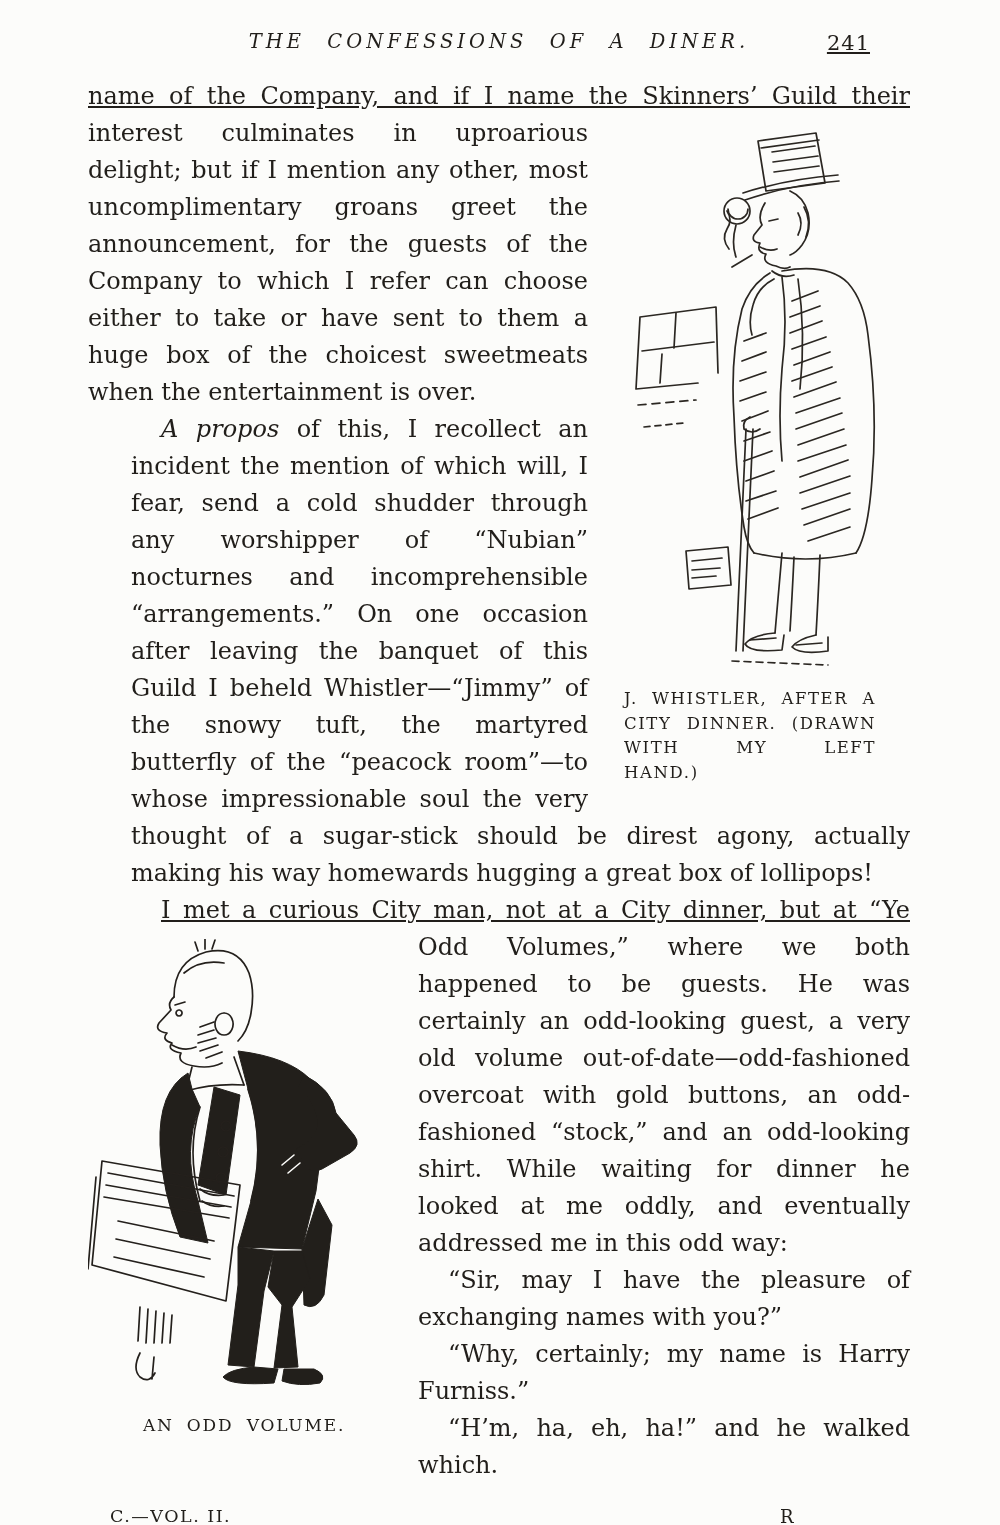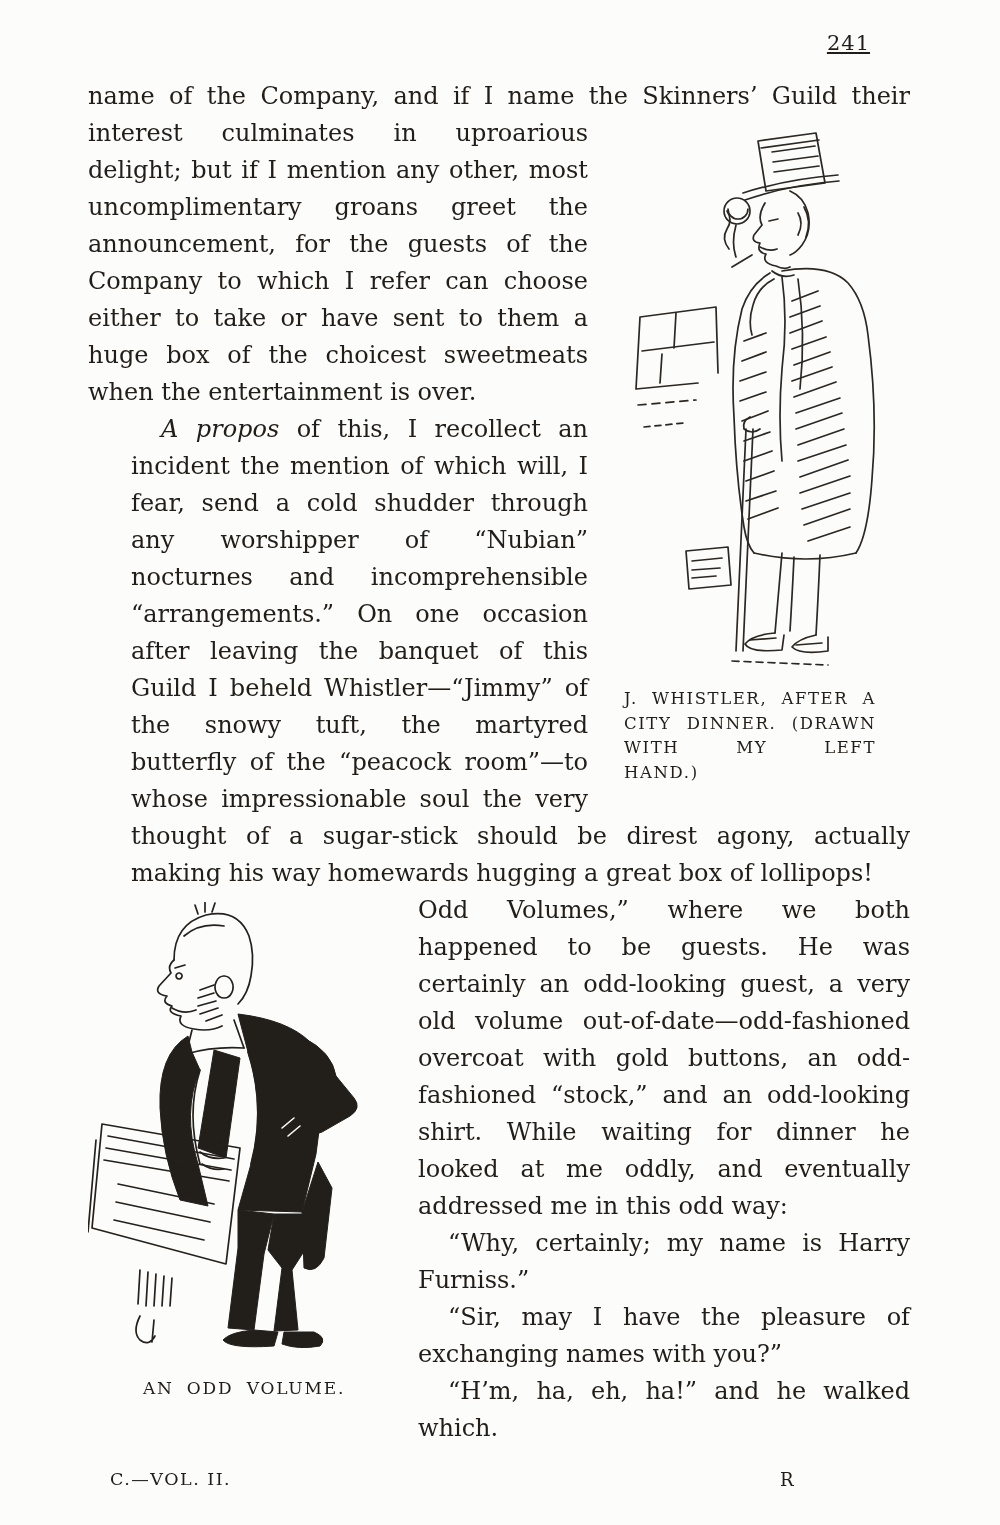--- a/index.html
+++ b/index.html
@@ -17,21 +17,21 @@
   }
   .header .pagenum { position:absolute; right:40px; top:1px; font-size:21px; letter-spacing:1px;text-decoration:underline; }
 
   
   .content {
     position:absolute; left:88px; top:78px; width:822px;
     font-size:24px; line-height:37px; text-align:justify;
   }
   .content p { margin:0; }
   p.indent { text-indent:30px;margin-left:43px; }
-  p.lead-line { text-align:justify; text-align-last:justify; }
+  p.lead-line { text-align:justify; text-align-last:justify;text-decoration:underline; }
 
   
   figure { margin:0; padding:0; }
   .fig-right { float:right; width:300px; margin:6px 0 6px 22px; }
   .fig-right svg { display:block; margin-left:auto; width:278px; height:552px; }
   .fig-right figcaption {
     width:252px; margin:14px 0 0 14px;
     font-size:16.5px; line-height:24.5px;
     letter-spacing:1.6px; word-spacing:7px;
     text-align:justify;
@@ -47,20 +47,21 @@
   .footer { clear:both; position:relative; padding-top:14px; height:46px; font-size:17.5px; }
   .footer .vol { position:absolute; left:22px; letter-spacing:1.5px; }
   .footer .sig { position:absolute; left:692px; font-size:18px; }
 </style>
 </head>
 <body>
 
 <div class="page">
 
   <div class="header">
+    <div class="title">THE CONFESSIONS OF A DINER.</div>
     <div class="pagenum">241</div>
   </div>
 
   <div class="content">
 
     <p class="lead-line">name of the Company, and if I name the Skinners’ Guild their</p>
 
     <figure class="fig-right">
       <svg viewBox="0 0 278 552">
         <g fill="none" stroke="#2b2722" stroke-width="1.7" stroke-linecap="round" stroke-linejoin="round">
@@ -115,20 +116,21 @@
           <path d="M60 440 l30 -3 M60 449 l28 -2 M60 457 l24 -2"></path>
         </g>
       </svg>
       <figcaption>J. WHISTLER, AFTER A CITY DINNER. (DRAWN WITH MY LEFT HAND.)</figcaption>
     </figure>
 
     <p>interest culminates in uproarious delight; but if I mention any other, most uncomplimentary groans greet the announcement, for the guests of the Company to which I refer can choose either to take or have sent to them a huge box of the choicest sweetmeats when the entertainment is over.</p>
 
     <p class="indent"><em>A propos</em><span> of this, I recollect an incident the mention of which will, I fear, send a cold shudder through any worshipper of “Nubian” nocturnes and incomprehensible “arrangements.” On one occasion after leaving the banquet of this Guild I beheld Whistler—“Jimmy” of the snowy tuft, the martyred butterfly of the “peacock room”—to whose impressionable soul the very thought of a sugar-stick should be direst agony, actually making his way homewards hugging a great box of lollipops!</span></p>
 
+    <p class="indent lead-line">I met a curious City man, not at a City dinner, but at “Ye</p>
 
     <figure class="fig-left">
       <svg viewBox="0 0 300 452">
 
         <g fill="none" stroke="#24201c" stroke-width="1.7" stroke-linecap="round" stroke-linejoin="round">
 
           <path d="M86 58 Q86 22 118 13 Q150 6 161 34 Q167 52 163 74 Q160 92 150 102"></path>
           <path d="M110 12 l-3 -9 M117 10 l0 -10 M124 10 l3 -9"></path>
           <path d="M96 34 q16 -14 40 -10"></path>
           <path d="M86 58 Q79 64 83 71 L71 84 Q66 92 79 94 Q73 101 84 104 Q78 111 93 114 Q88 124 106 127 Q122 130 134 124"></path>
@@ -179,22 +181,22 @@
         </g>
 
         <g fill="none" stroke="#fcfcfa" stroke-width="1.6" stroke-linecap="round">
           <path d="M206 216 l-12 10 M212 224 l-12 10"></path>
         </g>
       </svg>
       <figcaption>AN ODD VOLUME.</figcaption>
     </figure>
 
     <p>Odd Volumes,” where we both happened to be guests. He was certainly an odd-looking guest, a very old volume out-of-date—odd-fashioned overcoat with gold buttons, an odd-fashioned “stock,” and an odd-looking shirt. While waiting for dinner he looked at me oddly, and eventually addressed me in this odd way:</p>
+    <p class="indent">“Sir, may I have the pleasure of exchanging names with you?”</p>
     <p class="indent">“Why, certainly; my name is Harry Furniss.”</p>
-    <p class="indent">“Sir, may I have the pleasure of exchanging names with you?”</p>
     <p class="indent">“H’m, ha, eh, ha!” and he walked which.</p>
 
     <div class="footer">
       <span class="vol">C.—VOL. II.</span>
       <span class="sig">R</span>
     </div>
 
   </div>
 </div>
 

